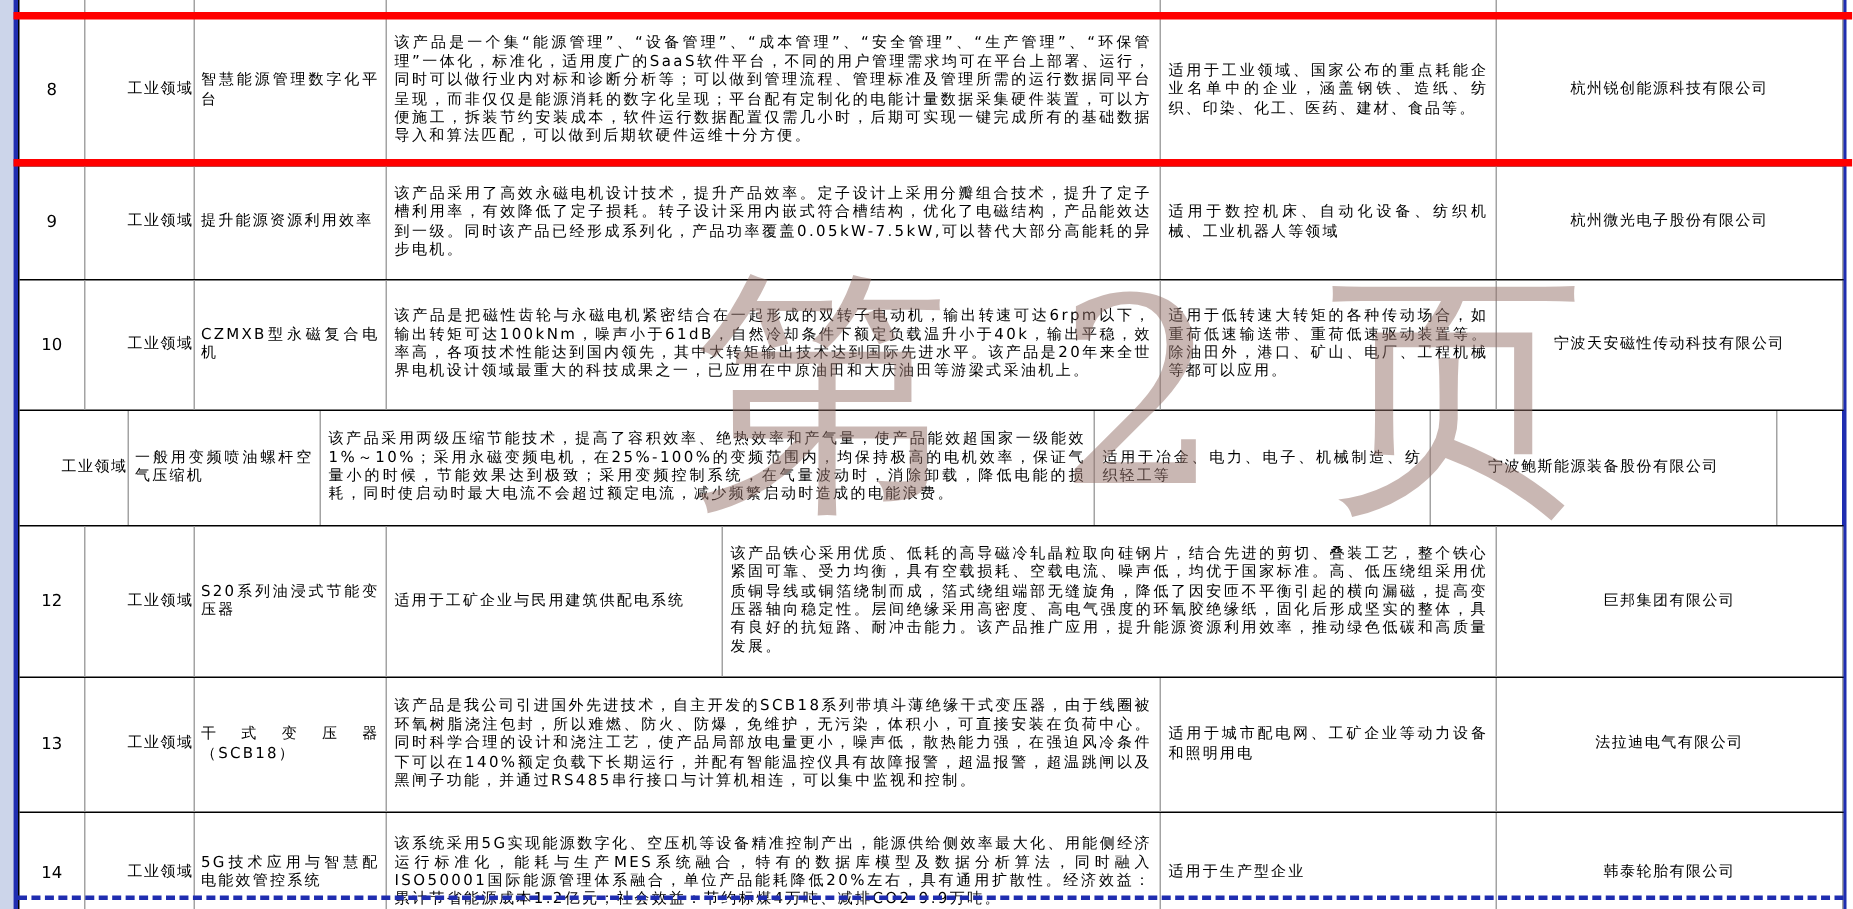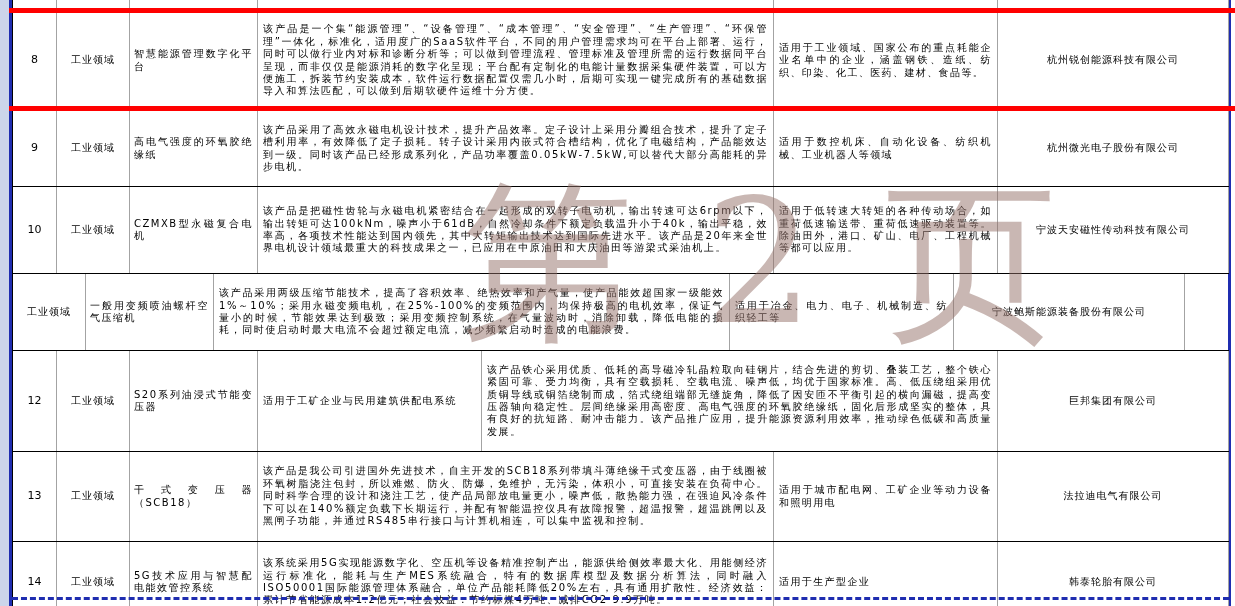--- a/index.html
+++ b/index.html
@@ -6,21 +6,21 @@
   .screen{position:relative;width:1235px;height:606px;background:#fff;overflow:hidden;
           font-family:"DejaVu Sans","Liberation Sans",sans-serif;color:#000;}
   .margin-strip{position:absolute;left:0;top:0;width:9px;height:606px;background:#ccd5ea;border-right:1px solid #fff;}
   .vline{position:absolute;top:0;width:3px;height:606px;background:#1f2db0;}
   .tbl{position:absolute;left:12px;top:0;border-left:1px solid #000;}
   .row{display:flex;border-bottom:1px solid #000;}
   .cell{border-right:1px solid #a3a3a3;box-sizing:border-box;display:flex;align-items:center;overflow:hidden;
         font-size:10px;line-height:12.4px;}
   .cell > span{display:block;width:100%;}
   .c-num{width:44px;justify-content:center;text-align:center;font-size:11px;}
-  .c-field{width:73px;justify-content:center;text-align:center;letter-spacing:1px;}
+  .c-field{width:73px;justify-content:center;text-align:right;letter-spacing:1px;}
   .c-product{width:128px;padding:2px 4px;letter-spacing:1.5px;}
   .c-product > span{text-align:justify;}
   .c-desc{width:516px;padding:2px 5px;letter-spacing:1.6px;}
   .c-desc > span{text-align:justify;}
   .c-scope{width:224px;padding:2px 5px;letter-spacing:1.4px;justify-content:flex-end;}
   .c-scope > span{text-align:justify;}
   .c-company{width:231px;justify-content:flex-start;text-align:center;letter-spacing:1px;}
   .red-line{position:absolute;left:9px;width:1226px;height:5px;background:#ff0000;z-index:6;}
   .hbreak{position:absolute;left:12px;top:597px;width:1217px;height:0;border-top:3px dashed #1f2db0;z-index:5;}
   .watermark{position:absolute;left:415px;top:168px;width:490px;z-index:4;pointer-events:none;
@@ -70,21 +70,21 @@
     </div>
 
     <div class="row" style="height:75px">
       <div class="cell c-num">
           <span>9</span>
         </div>
       <div class="cell c-field">
           <span>工业领域</span>
         </div>
       <div class="cell c-product">
-          <span>高电气强度的环氧胶绝缘纸</span>
+          <span>提升能源资源利用效率</span>
         </div>
       <div class="cell c-desc">
           <span>该产品采用了高效永磁电机设计技术，提升产品效率。定子设计上采用分瓣组合技术，提升了定子槽利用率，有效降低了定子损耗。转子设计采用内嵌式符合槽结构，优化了电磁结构，产品能效达到一级。同时该产品已经形成系列化，产品功率覆盖0.05kW-7.5kW,可以替代大部分高能耗的异步电机。</span>
         </div>
       <div class="cell c-scope">
           <span>适用于数控机床、自动化设备、纺织机械、工业机器人等领域</span>
         </div>
       <div class="cell c-company">
           <span>杭州微光电子股份有限公司</span>
         </div>

